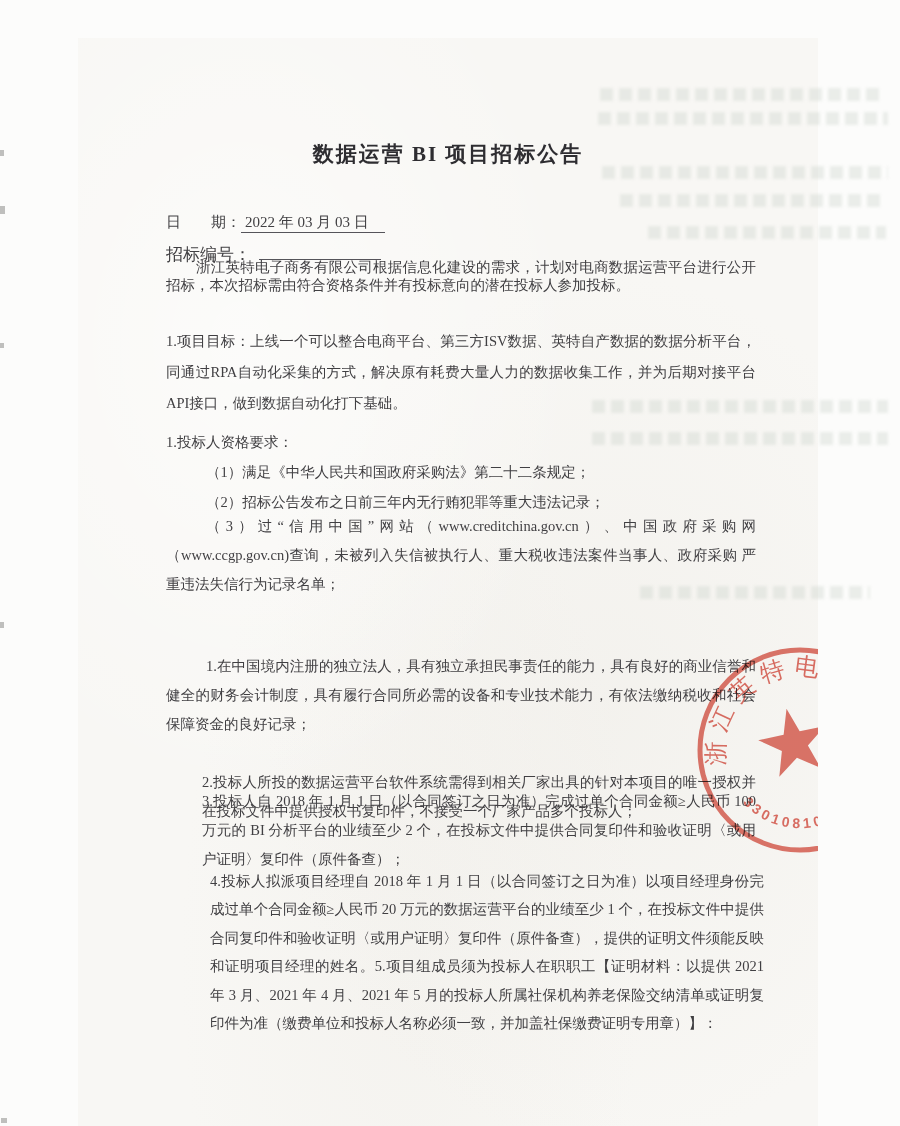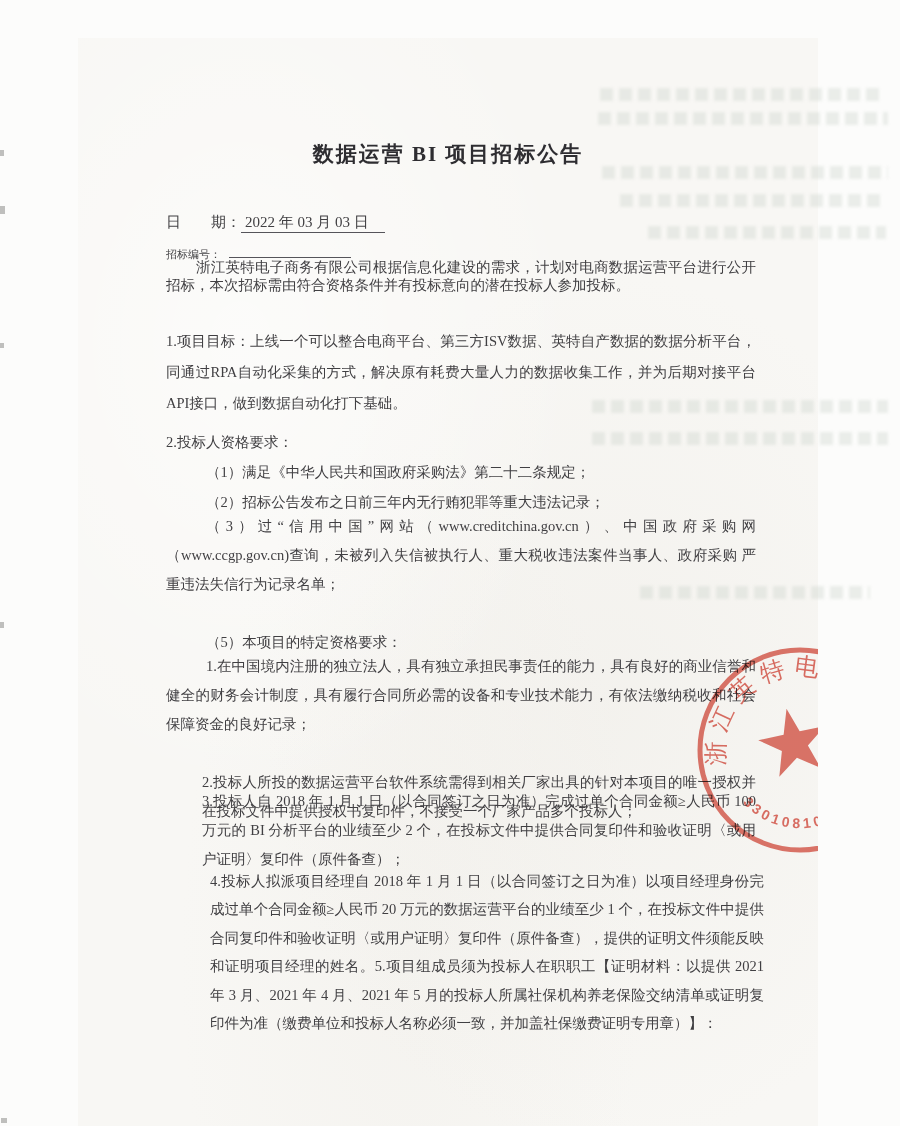--- a/index.html
+++ b/index.html
@@ -21,21 +21,21 @@
   .title{
     position:absolute;left:0;top:102px;width:740px;text-align:center;
     font-size:21px;font-weight:bold;letter-spacing:2px;color:#2e2d31;
   }
   .para{
     position:absolute;left:88px;width:590px;
     font-size:14.5px;line-height:29px;color:#403f42;
     text-align:justify;text-justify:inter-character;
   }
   .date-line{top:170px;font-size:15px;text-align:left;}
-  .bidno-line{top:202px;font-size:11px;text-align:left;}
+  .bidno-line{top:202px;font-size:17px;text-align:left;}
   .u-line{border-bottom:1.2px solid #55545a;padding:0 16px 2px 4px;}
   .u-blank{display:inline-block;width:122px;height:14px;margin-left:8px;
     border-bottom:1.2px solid #55545a;vertical-align:baseline;}
   .p-intro{top:220px;text-indent:30px;line-height:18px;}
   .p-goal{top:288px;line-height:31px;}
   .p-qhead{top:390px;text-align:left;}
   .p-q1{top:420px;text-indent:40px;text-align:left;}
   .p-q2{top:450px;text-indent:40px;text-align:left;}
   .p-q3{top:474px;text-indent:40px;line-height:29px;}
   .p-q4{top:562px;text-indent:40px;text-align:left;}
@@ -84,26 +84,25 @@
   </div>
 
   <div class="para bidno-line">
     <span>招标编号：</span><span class="u-blank"></span>
   </div>
 
   <div class="para p-intro">浙江英特电子商务有限公司根据信息化建设的需求，计划对电商数据运营平台进行公开招标，本次招标需由符合资格条件并有投标意向的潜在投标人参加投标。</div>
 
   <div class="para p-goal">1.项目目标：上线一个可以整合电商平台、第三方ISV数据、英特自产数据的数据分析平台，同通过RPA自动化采集的方式，解决原有耗费大量人力的数据收集工作，并为后期对接平台API接口，做到数据自动化打下基础。</div>
 
-  <div class="para p-qhead">2.投标人资格要求：</div>
+  <div class="para p-qhead">1.投标人资格要求：</div>
 
   <div class="para p-q1">（1）满足《中华人民共和国政府采购法》第二十二条规定；</div>
   <div class="para p-q2">（2）招标公告发布之日前三年内无行贿犯罪等重大违法记录；</div>
   <div class="para p-q3">（3）过“信用中国”网站（www.creditchina.gov.cn）、中国政府采购网（www.ccgp.gov.cn)查询，未被列入失信被执行人、重大税收违法案件当事人、政府采购 严重违法失信行为记录名单；</div>
-  <div class="para p-q5">（5）本项目的特定资格要求：</div>
 
   <div class="para p-s1">1.在中国境内注册的独立法人，具有独立承担民事责任的能力，具有良好的商业信誉和健全的财务会计制度，具有履行合同所必需的设备和专业技术能力，有依法缴纳税收和社会保障资金的良好记录；</div>
   <div class="para p-s2">2.投标人所投的数据运营平台软件系统需得到相关厂家出具的针对本项目的唯一授权并在投标文件中提供授权书复印件，不接受一个厂家产品多个投标人；</div>
   <div class="para p-s3">3.投标人自 2018 年 1 月 1 日（以合同签订之日为准）完成过单个合同金额≥人民币 100 万元的 BI 分析平台的业绩至少 2 个，在投标文件中提供合同复印件和验收证明〈或用户证明〉复印件（原件备查）；</div>
   <div class="para p-s4">4.投标人拟派项目经理自 2018 年 1 月 1 日（以合同签订之日为准）以项目经理身份完成过单个合同金额≥人民币 20 万元的数据运营平台的业绩至少 1 个，在投标文件中提供合同复印件和验收证明〈或用户证明〉复印件（原件备查），提供的证明文件须能反映和证明项目经理的姓名。5.项目组成员须为投标人在职职工【证明材料：以提供 2021 年 3 月、2021 年 4 月、2021 年 5 月的投标人所属社保机构养老保险交纳清单或证明复印件为准（缴费单位和投标人名称必须一致，并加盖社保缴费证明专用章）】：</div>
 
 
   <svg class="seal" viewBox="0 0 220 220" xmlns="http://www.w3.org/2000/svg">
     <defs>
       <path id="arcTop" d="M 38 135 A 76 76 0 1 1 182 135" fill="none"></path>

